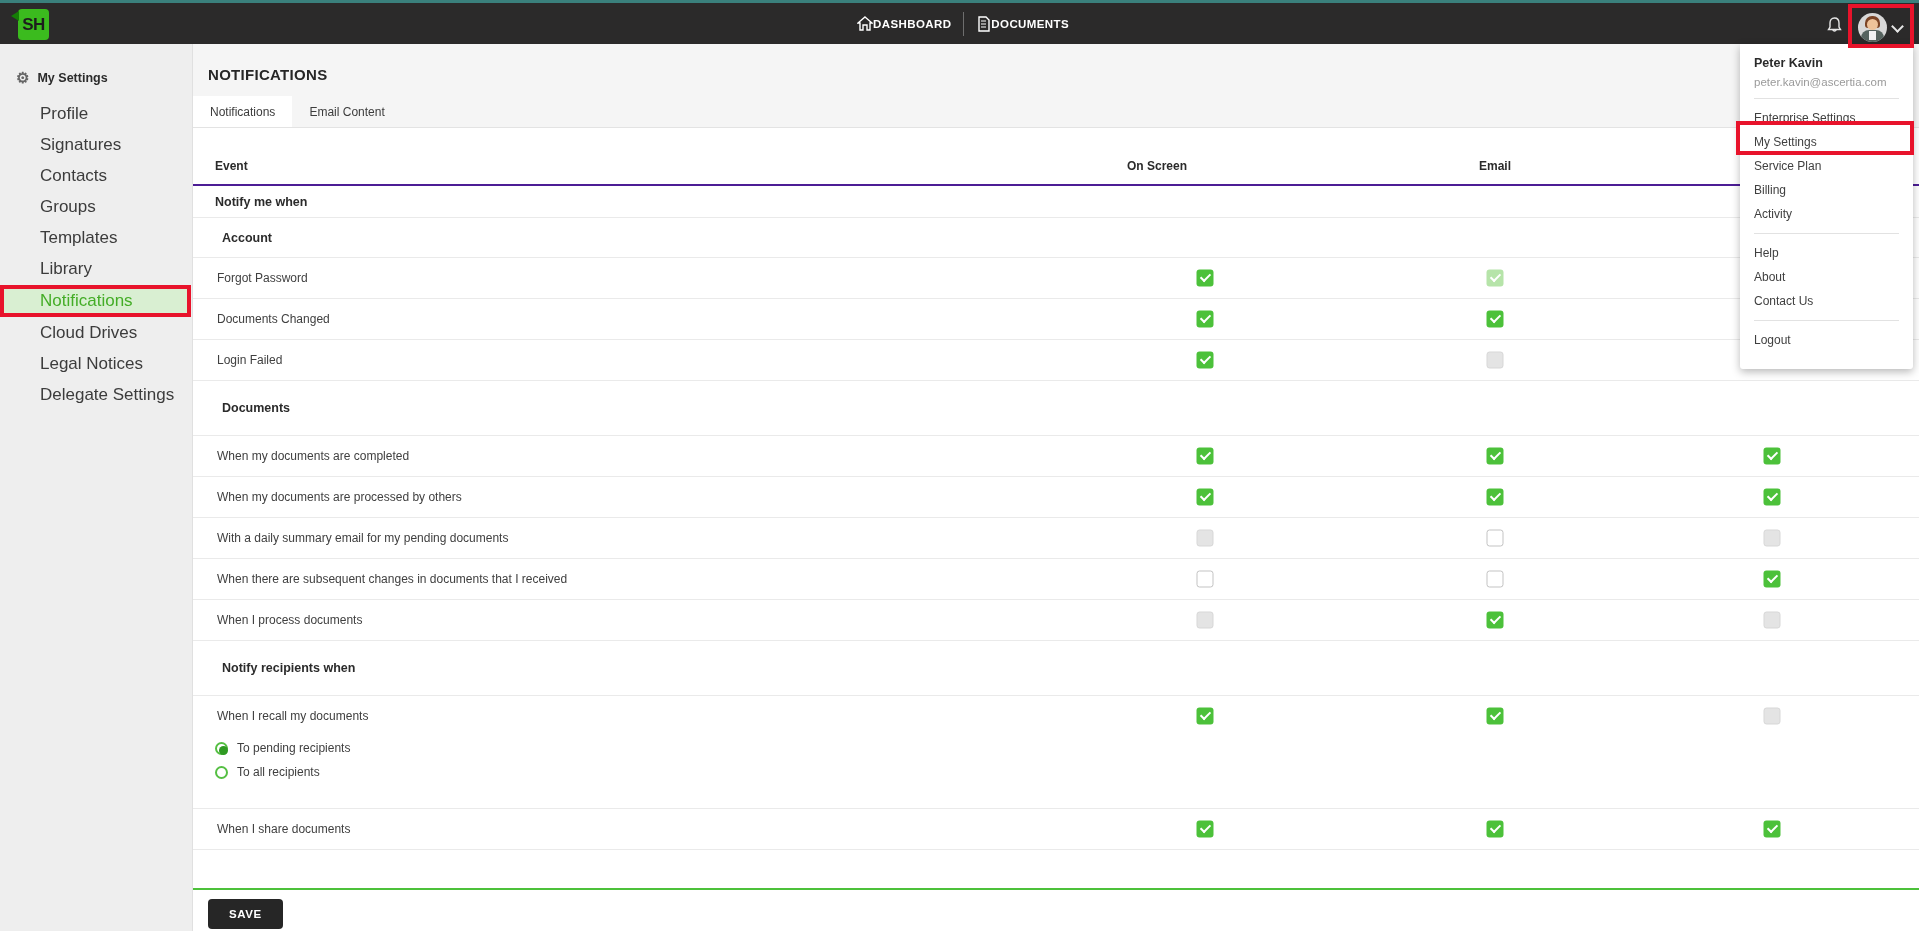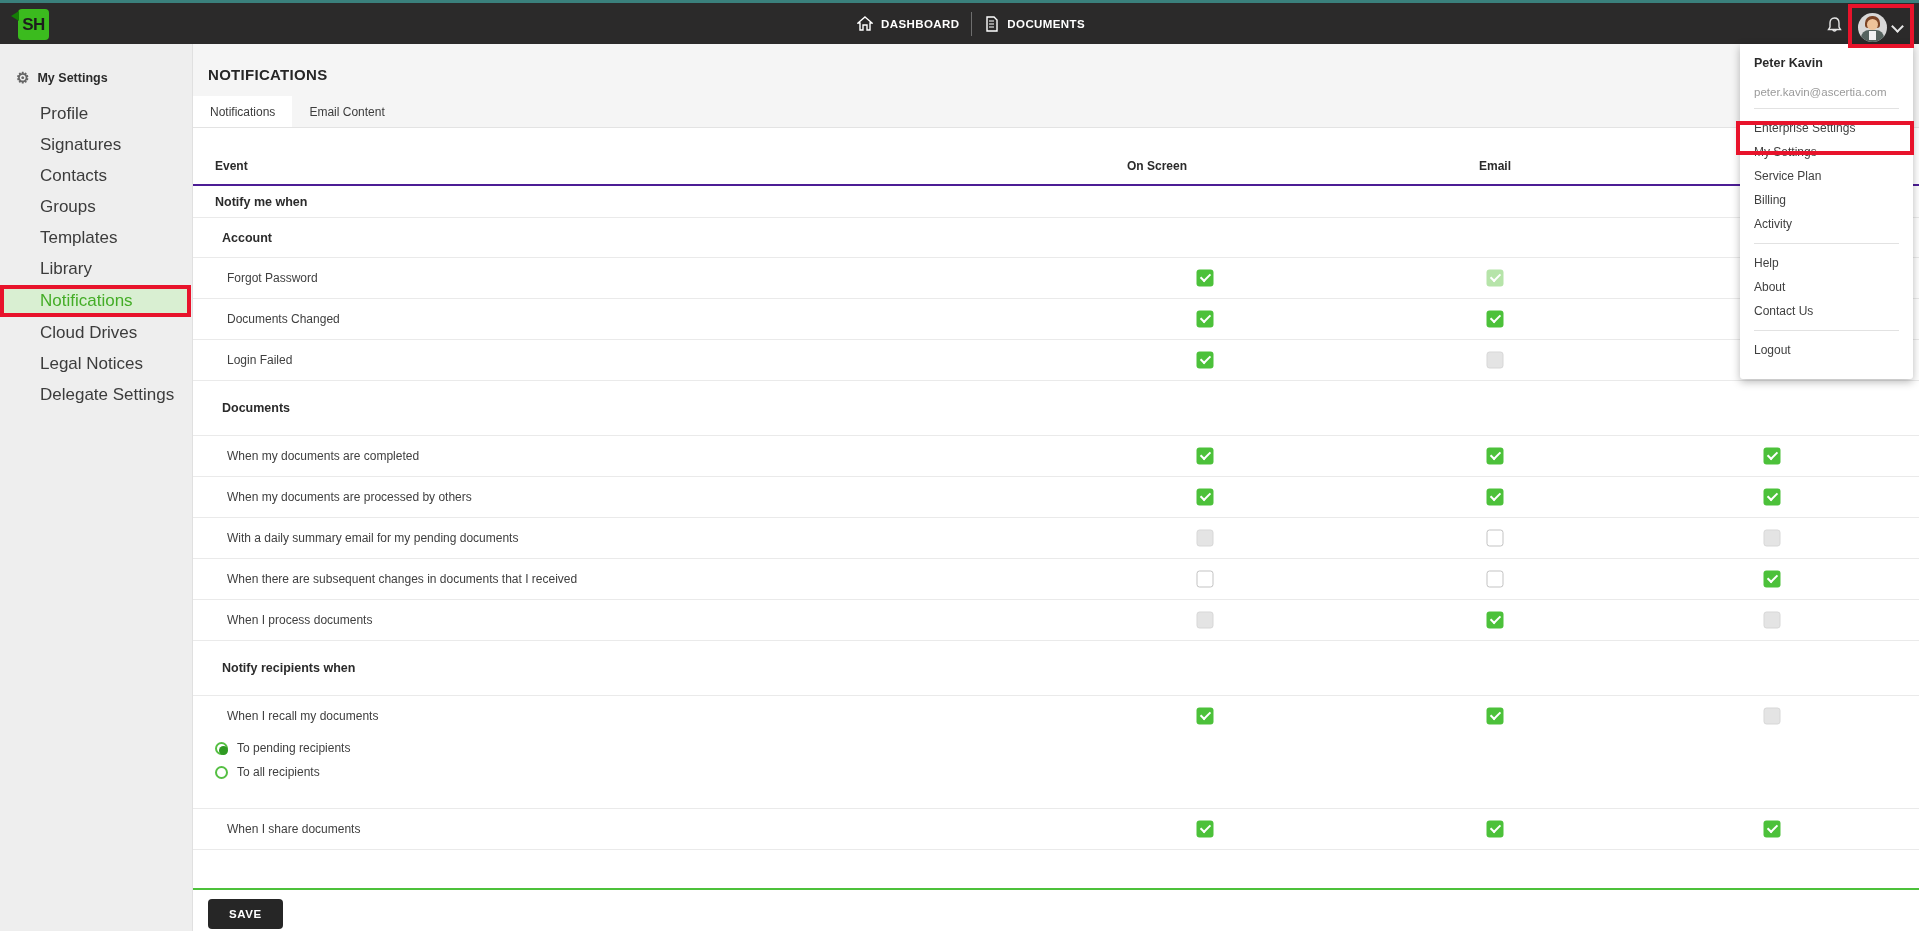--- a/index.html
+++ b/index.html
@@ -5,21 +5,21 @@
   * { margin:0; padding:0; box-sizing:border-box; }
   html,body { background:#ddd; }
   body { font-family:"Liberation Sans", sans-serif; }
   #screen { position:relative; width:1919px; height:931px; background:#fff; overflow:hidden; }
 
   
   .topbar { position:absolute; left:0; top:0; width:1919px; height:44px; background:#2b2a2a; border-top:3px solid #3a807c; z-index:40; }
   .logo { position:absolute; left:18px; top:6px; width:31px; height:31px; background:#3bbb1e; border-radius:4px; display:flex; align-items:center; justify-content:center; font-weight:bold; font-size:17px; color:#1d1d1d; letter-spacing:-0.5px; }
   .logo::before { content:""; position:absolute; left:-7px; top:2px; border-style:solid; border-width:5px 8px 5px 0; border-color:transparent #157d06 transparent transparent; }
   .topnav { position:absolute; left:845px; top:0; height:41px; display:flex; align-items:center; }
-  .topnav-item { display:flex; align-items:center; gap:8px; color:#fff; font-weight:bold; font-size:11.5px; letter-spacing:.4px; padding:0 12px; cursor:pointer; }
+  .topnav-item { display:flex; align-items:center; gap:0; color:#fff; font-weight:bold; font-size:11.5px; letter-spacing:.4px; padding:0 12px; cursor:pointer; }
   .topnav-sep { width:1px; height:24px; background:#6e6e6e; }
   .tn-icon svg { display:block; }
   .bell { position:absolute; left:1826px; top:13px; }
   .avatar { position:absolute; left:1858px; top:10px; width:29px; height:29px; border-radius:50%; background:#d8d8d8; overflow:hidden; }
   .av-hair { position:absolute; left:7px; top:3px; width:15px; height:12px; background:#7b4426; border-radius:7px 7px 3px 3px; }
   .av-face { position:absolute; left:9px; top:6px; width:11px; height:11px; background:#efc39a; border-radius:50%; }
   .av-body { position:absolute; left:3px; top:17px; width:23px; height:14px; background:#56635f; border-radius:8px 8px 0 0; }
   .av-shirt { position:absolute; left:11px; top:18px; width:7px; height:9px; background:#f2f2f2; }
   .chevron-down { position:absolute; left:1893px; top:19px; width:9px; height:9px; border-right:2px solid #e6e6e6; border-bottom:2px solid #e6e6e6; transform:rotate(45deg); }
 
@@ -43,41 +43,41 @@
   .thead { position:relative; height:58px; border-bottom:2px solid #4c1d95; }
   .th-event { position:absolute; left:22px; bottom:11px; font-weight:bold; font-size:12px; color:#2b2b2b; }
   .th-col { position:absolute; bottom:11px; transform:translateX(-50%); font-weight:bold; font-size:12px; color:#2b2b2b; }
   .th-col.nocenter { transform:none;margin-left:24px; }
   .sec-row { display:flex; align-items:center; border-bottom:1px solid #eaeaea; font-weight:bold; font-size:12.5px; color:#2b2b2b; }
   .sec-intro { height:32px; padding-left:22px; }
   .sec-sub { height:40px; padding-left:29px; }
   .sec-group { height:55px; padding-left:29px; }
   .trow { position:relative; border-bottom:1px solid #eaeaea; }
   .row-main { position:relative; height:40px; display:flex; align-items:center; }
-  .row-label { padding-left:34px; font-size:12px; color:#404040; }
+  .row-label { padding-left:24px; font-size:12px; color:#404040; }
   .cb { position:absolute; top:50%; width:17px; height:17px; border-radius:3px; transform:translate(-50%,-50%); cursor:pointer; }
   .cb.checked { background:#4cc13a; }
   .cb.checked_muted { background:#b6e4a9; cursor:default; }
   .cb.disabled { background:#e4e4e4; border:1px solid #d7d7d7; cursor:default; }
   .cb.unchecked { background:#fff; border:1px solid #c3c3c3; }
   .cb.checked::after, .cb.checked_muted::after { content:""; position:absolute; left:4px; top:4px; width:8px; height:4px; border-left:2px solid #fff; border-bottom:2px solid #fff; transform:rotate(-45deg); }
   .radio-line { display:flex; align-items:center; gap:9px; padding:5px 0 5px 22px; }
   .radio { width:13px; height:13px; border-radius:50%; border:2px solid #55bf43; background:#fff; position:relative; cursor:pointer; }
   .radio.selected::after { content:""; position:absolute; left:2px; top:2px; width:9px; height:9px; border-radius:50%; background:#2f9a22; }
   .radio-label { font-size:12px; color:#404040; }
   .trow.tall { padding-bottom:24px; }
 
   .save-divider { border-top:2px solid #4cc13a; margin-top:38px; }
   .save-area { padding:9px 0 0 15px; }
   .save-btn { display:inline-block; background:#262626; color:#fff; font-weight:bold; font-size:11.5px; letter-spacing:.6px; padding:9px 21px; border:none; border-radius:4px; cursor:pointer; font-family:"Liberation Sans", sans-serif; }
 
   
   .user-menu { position:absolute; left:1740px; top:44px; width:173px; background:#fff; box-shadow:0 3px 8px rgba(0,0,0,.28); border-radius:0 0 3px 3px; padding-bottom:10px; z-index:50; }
   .um-head { padding:12px 14px 10px 14px; }
-  .um-name { font-weight:bold; font-size:12.5px; color:#2b2b2b; margin-bottom:16px; }
+  .um-name { font-weight:bold; font-size:12.5px; color:#2b2b2b; margin-bottom:6px; }
   .um-email { font-size:11.5px; color:#9a9a9a; }
   .menu-group { margin:0 14px; padding:7px 0; border-top:1px solid #e2e2e2; }
   .menu-item { font-size:12px; color:#3f3f3f; padding:5px 0; cursor:pointer; }
 
   
   .ann { position:absolute; border:4px solid #e8132b; z-index:60; pointer-events:none; }
   .ann-avatar { left:1848px; top:4px; width:66px; height:44px; }
   .ann-mysettings { left:1736px; top:121px; width:178px; height:34px; }
 
   .bell svg, .doc-ico svg, .home-ico svg { display:block; }

